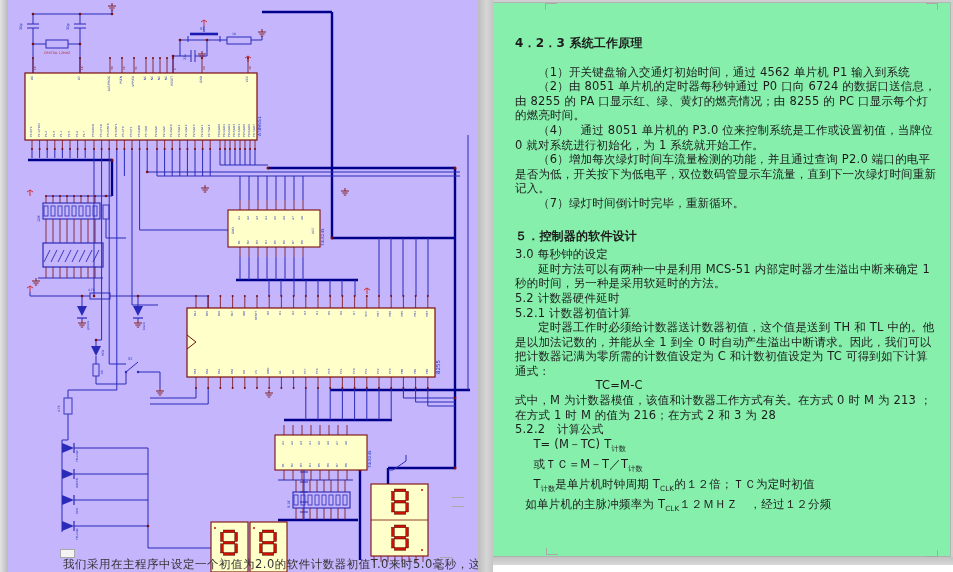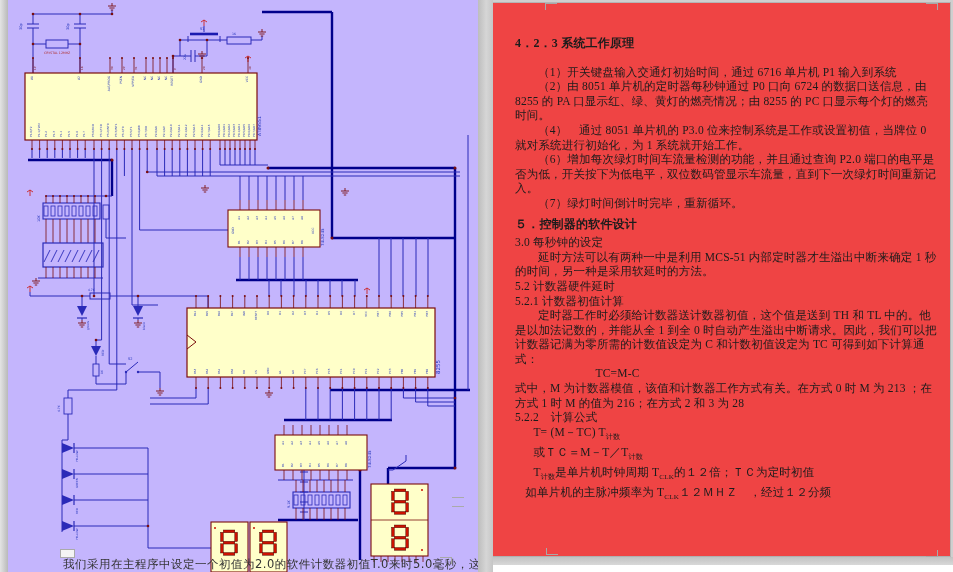--- a/index.html
+++ b/index.html
@@ -3,32 +3,32 @@
 <meta charset="utf-8">
 <style>
   html,body{margin:0;padding:0;}
   .canvas{position:relative;width:953px;height:572px;background:#cfcfcf;overflow:hidden;
           font-family:"DejaVu Sans","Liberation Sans",sans-serif;}
   .edge-strip{position:absolute;left:0;top:0;width:8px;height:572px;
           background:linear-gradient(90deg,#e4e4e4,#b9b9b9);}
   .page-left{position:absolute;left:8px;top:0;width:470px;height:572px;background:#c4b5fd;overflow:hidden;}
   .page-gap{position:absolute;left:478px;top:0;width:15px;height:572px;
           background:linear-gradient(90deg,#bdbdbd,#d6d6d6 55%,#c6c6c6);}
-  .page-right{position:absolute;left:493px;top:2px;width:458px;height:555px;background:#ef4444;
+  .page-right{position:absolute;left:493px;top:2px;width:458px;height:555px;background:#86efac;
           border-top:1px solid #b5b5b5;border-right:1px solid #b5b5b5;border-bottom:1px solid #b0b0b0;
-          box-sizing:border-box;overflow:hidden;font-family:Liberation Serif, serif;}
+          box-sizing:border-box;overflow:hidden;}
   .bottom-band{position:absolute;left:493px;top:557px;width:460px;height:8px;
           background:linear-gradient(180deg,#c2c2c2,#d8d8d8);}
   .next-page{position:absolute;left:493px;top:565px;width:460px;height:7px;background:#ffffff;}
   .rp-content{position:absolute;left:0;top:0;width:458px;height:555px;box-sizing:border-box;
           padding:33px 12px 0 22px;color:#1c1c1c;}
   .rp-content p{margin:0;font-size:11.5px;line-height:14.6px;letter-spacing:0.2px;}
   .rp-content p.head{font-weight:bold;font-size:12px;}
   .rp-content p.mb{margin-bottom:14px;}
-  .rp-content p.top{margin-top:6px;margin-bottom:4px;}
+  .rp-content p.top{margin-top:18px;margin-bottom:4px;}
   .rp-content p.body{text-indent:2em;}
   .rp-content p.f7{padding-left:7em;}
   .rp-content p.f2{padding-left:1.6em;}
   .rp-content p.f1{padding-left:0.9em;}
   .rp-content sub{font-size:62%;}
   .caption{position:absolute;left:55px;top:557px;width:408px;font-size:11.5px;color:#333;
           white-space:nowrap;letter-spacing:0.5px;}
   .mark{position:absolute;}
   .m-tl{border-top:1px solid #a8a8a8;border-left:1px solid #a8a8a8;width:11px;height:6px;}
   .m-tr{border-top:1px solid #a8a8a8;border-right:1px solid #a8a8a8;width:11px;height:6px;}
@@ -692,21 +692,21 @@
     <div class="mark m-box" style="left:52px;top:549px;"></div>
     <div class="mark m-2l" style="left:444px;top:497px;"></div>
     <div class="mark m-tr" style="left:432px;top:557px;"></div>
   </div>
 
   <div class="page-gap"></div>
 
   <div class="page-right">
     <div class="rp-content">
         <p class="head mb">4．2．3  系统工作原理</p>
-        <p class="body">（1）开关键盘输入交通灯初始时间，通过 6716 单片机 P1 输入到系统</p>
+        <p class="body">（1）开关键盘输入交通灯初始时间，通过 4562 单片机 P1 输入到系统</p>
         <p class="body">（2）由 8051 单片机的定时器每秒钟通过 P0 口向 6724 的数据口送信息，由 8255 的 PA 口显示红、绿、黄灯的燃亮情况；由 8255 的 PC 口显示每个灯的燃亮时间。</p>
         <p class="body">（4）　通过 8051 单片机的 P3.0 位来控制系统是工作或设置初值，当牌位 0 就对系统进行初始化，为 1 系统就开始工作。</p>
         <p class="body">（6）增加每次绿灯时间车流量检测的功能，并且通过查询 P2.0 端口的电平是否为低，开关按下为低电平，双位数码管显示车流量，直到下一次绿灯时间重新记入。</p>
         <p class="body">（7）绿灯时间倒计时完毕，重新循环。</p>
         <p class="head top">５．控制器的软件设计</p>
         <p class="flush">3.0 每秒钟的设定</p>
         <p class="body">延时方法可以有两种一中是利用 MCS-51 内部定时器才生溢出中断来确定 1 秒的时间，另一种是采用软延时的方法。</p>
         <p class="flush">5.2 计数器硬件延时</p>
         <p class="flush">5.2.1 计数器初值计算</p>
         <p class="body">定时器工作时必须给计数器送计数器初值，这个值是送到 TH 和 TL 中的。他是以加法记数的，并能从全 1 到全 0 时自动产生溢出中断请求。因此，我们可以把计数器记满为零所需的计数值设定为 C 和计数初值设定为 TC 可得到如下计算通式：</p>

